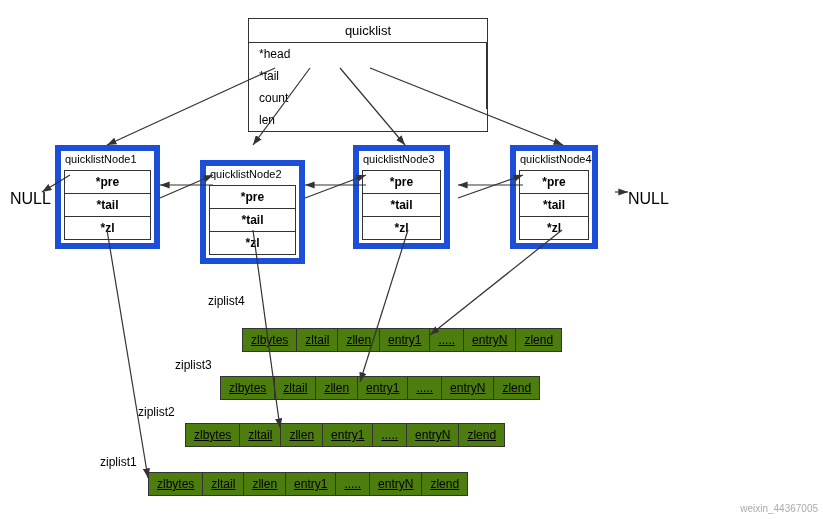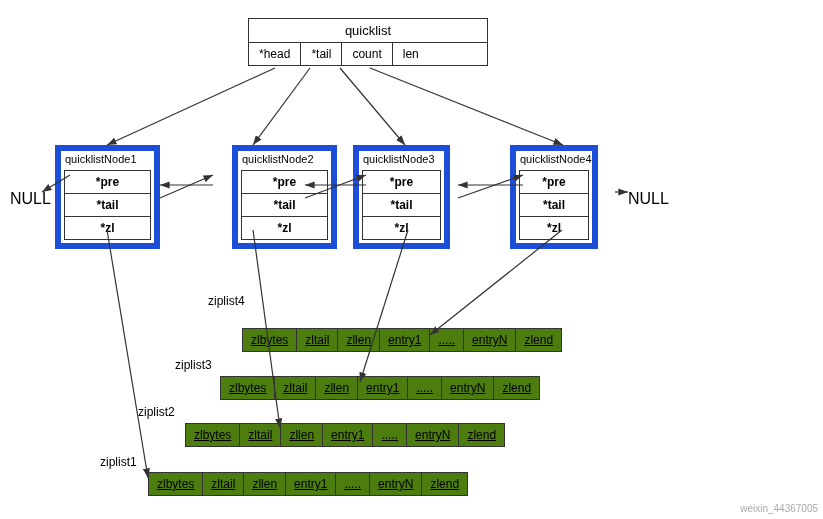--- a/index.html
+++ b/index.html
@@ -23,20 +23,21 @@
       background: #fff;
     }
     .header-title {
       text-align: center;
       padding: 4px;
       font-size: 13px;
       border-bottom: 1px solid #333;
     }
     .header-fields {
       display: flex;
+      flex-direction: column;
     }
     .header-field {
       padding: 4px 10px;
       font-size: 12px;
       border-right: 1px solid #333;
     }
     .header-field:last-child {
       border-right: none;
     }
     .node-box {
@@ -120,21 +121,21 @@
 
   <div class="node-box" style="left:55px; top:145px; width:105px;">
     <div class="node-title">quicklistNode1</div>
     <div class="node-inner">
       <div class="node-field">*pre</div>
       <div class="node-field">*tail</div>
       <div class="node-field">*zl</div>
     </div>
   </div>
 
-  <div class="node-box" style="left:200px; top:145px; width:105px;margin-left:32px;">
+  <div class="node-box" style="left:200px; top:160px; width:105px;">
     <div class="node-title">quicklistNode2</div>
     <div class="node-inner">
       <div class="node-field">*pre</div>
       <div class="node-field">*tail</div>
       <div class="node-field">*zl</div>
     </div>
   </div>
 
   <div class="node-box" style="left:353px; top:145px; width:97px;">
     <div class="node-title">quicklistNode3</div>

